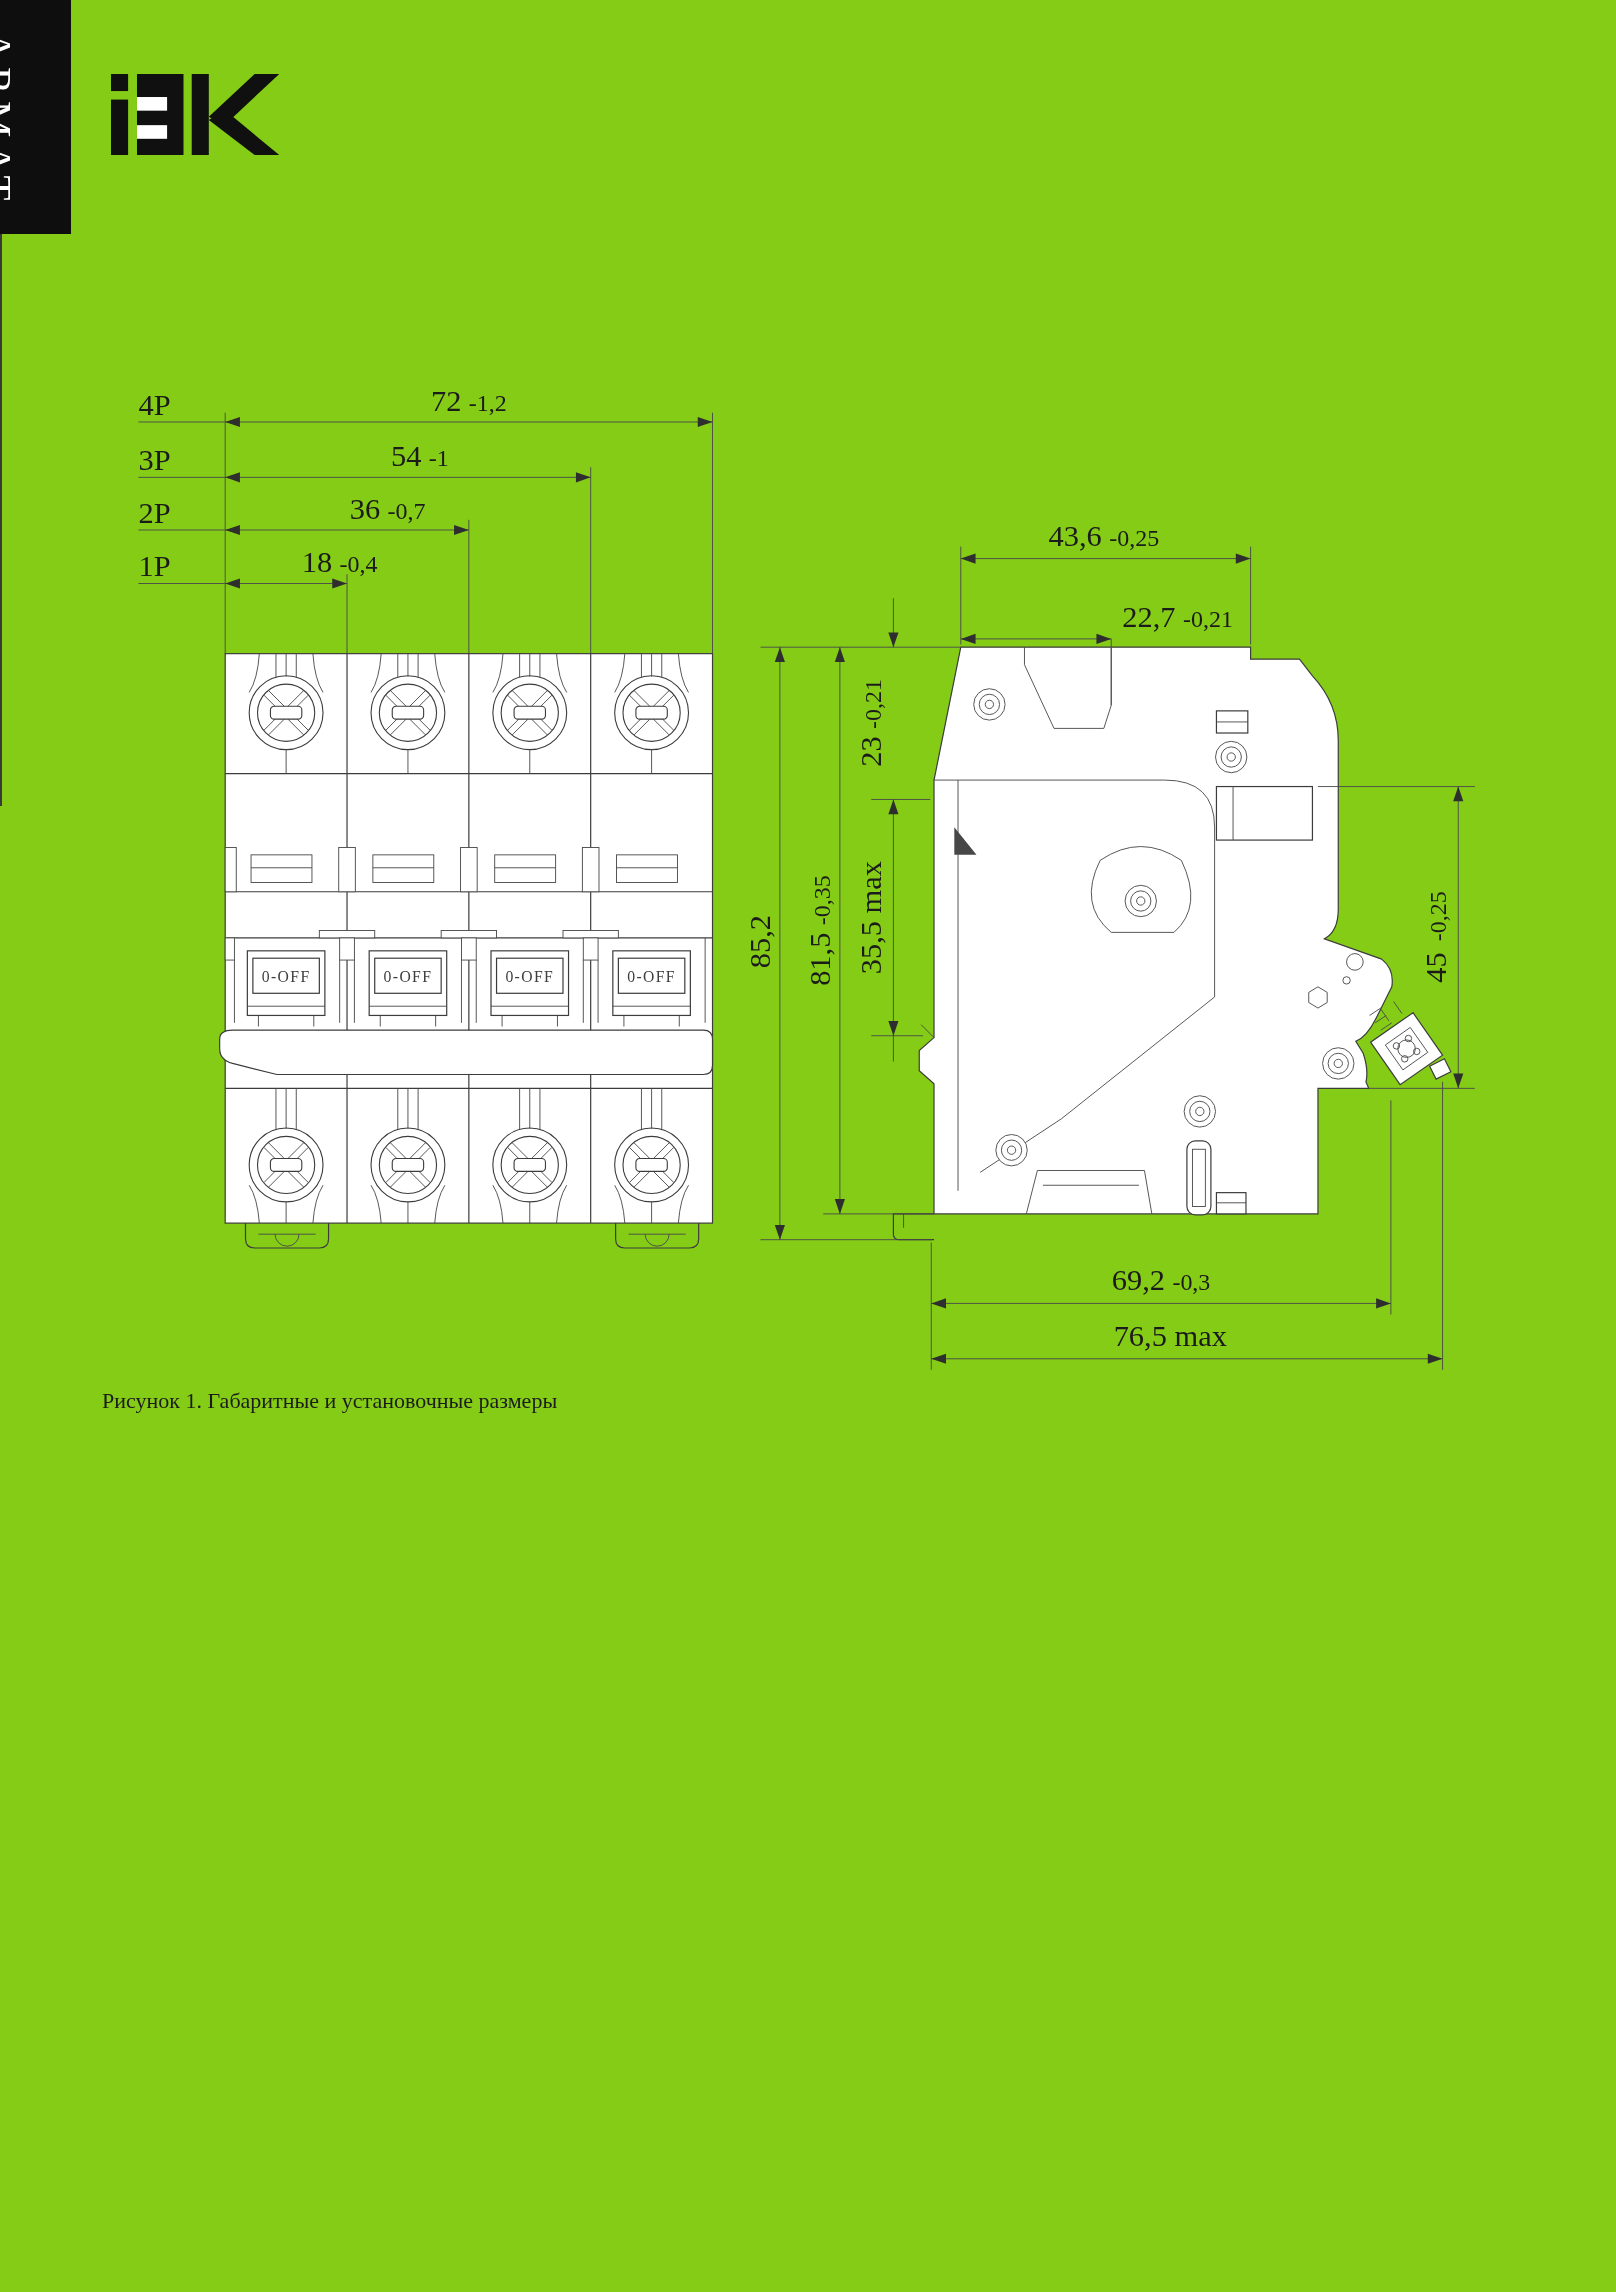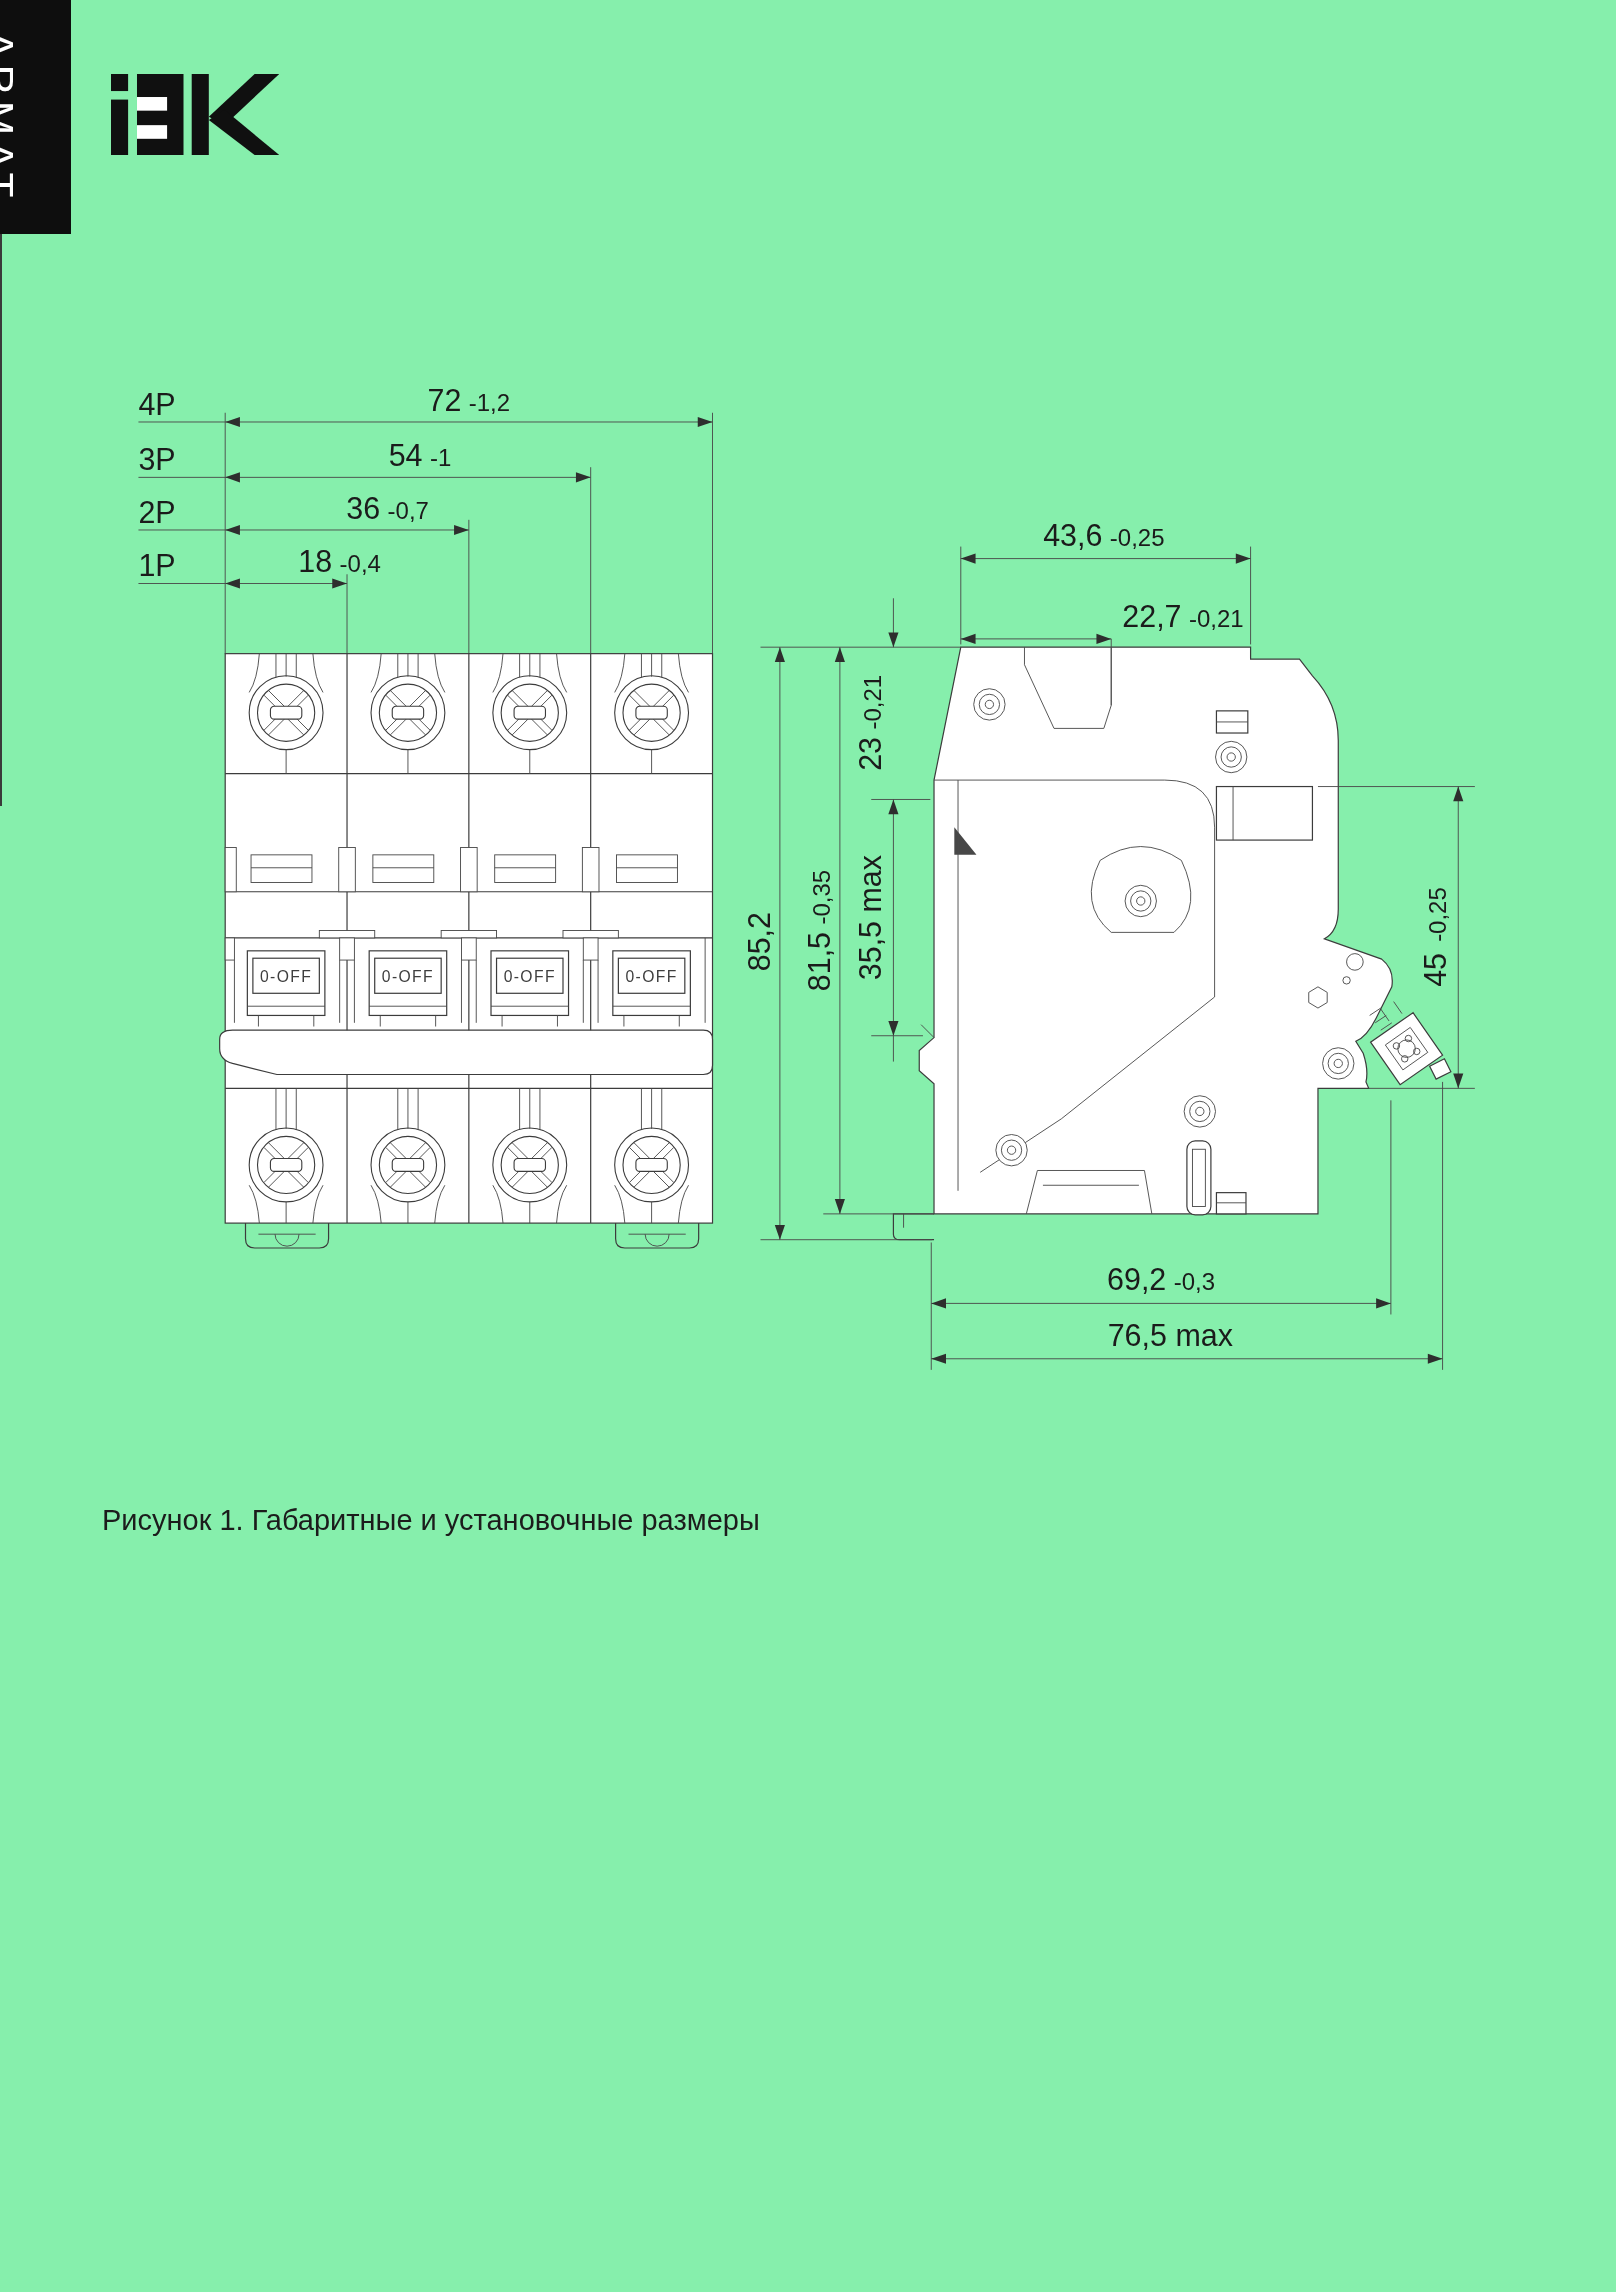--- a/index.html
+++ b/index.html
@@ -1,24 +1,24 @@
 <!DOCTYPE html>
 <html style="font-size:14.8px"><head>
 <meta charset="utf-8">
 <style>
   html,body{margin:0;padding:0;background:#ffffff;}
-  .page{position:relative;width:1617px;height:2293px;background:#86efac;overflow:hidden;
-        font-family:Liberation Sans, sans-serif;}
+  .page{position:relative;width:1617px;height:2293px;background:#84cc16;overflow:hidden;
+        font-family:Liberation Serif, serif;}
   .brand-bar{position:absolute;left:0;top:0;width:71px;height:234px;background:#0e0e0e;}
   .brand-bar span{position:absolute;left:22px;top:31px;transform:rotate(90deg);
         transform-origin:0 0;color:#fff;font-size:41px;letter-spacing:6.5px;
         font-weight:400;white-space:nowrap;}
   .edge-line{position:absolute;left:0;top:234px;width:1.8px;height:572px;background:#3a3a3a;}
   .logo{position:absolute;left:111px;top:74px;}
-  .caption{position:absolute;left:102px;top:1504px;font-size:29px;color:#1c1c1c;}
+  .caption{position:absolute;left:102px;top:1388px;font-size:22px;color:#1c1c1c;}
   svg text{fill:#1b1b1b;}
   .dv{font-size:33px;}
   .tol{font-size:26px;}
   .plabel{font-size:33px;}
   .handle-txt{font-size:17px;letter-spacing:1.5px;fill:#3e3e3e;}
   .ln{stroke:#3c3c3c;stroke-width:1.3;fill:none;}
   .lnw{stroke:#3c3c3c;stroke-width:1.3;fill:#fff;}
   .thin{stroke:#4a4a4a;stroke-width:1;fill:none;}
   .dim{stroke:#4a4a4a;stroke-width:1;fill:none;}
   .arr{fill:#2e2e2e;stroke:none;}

